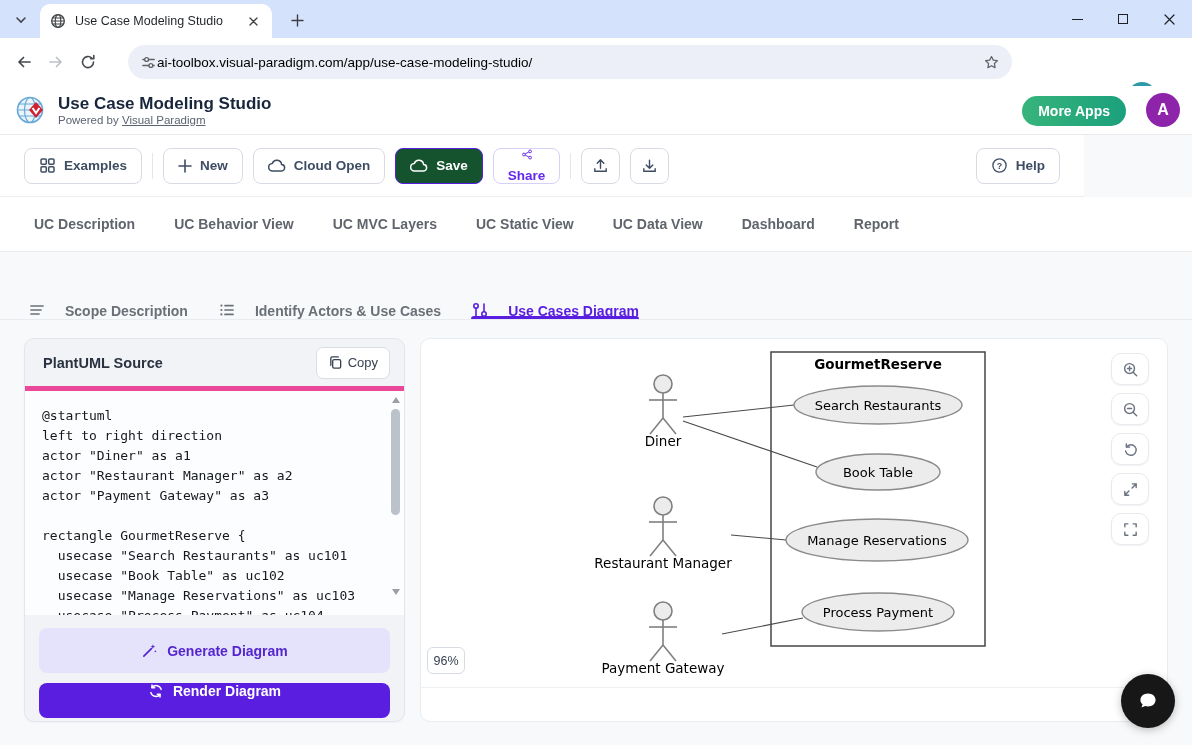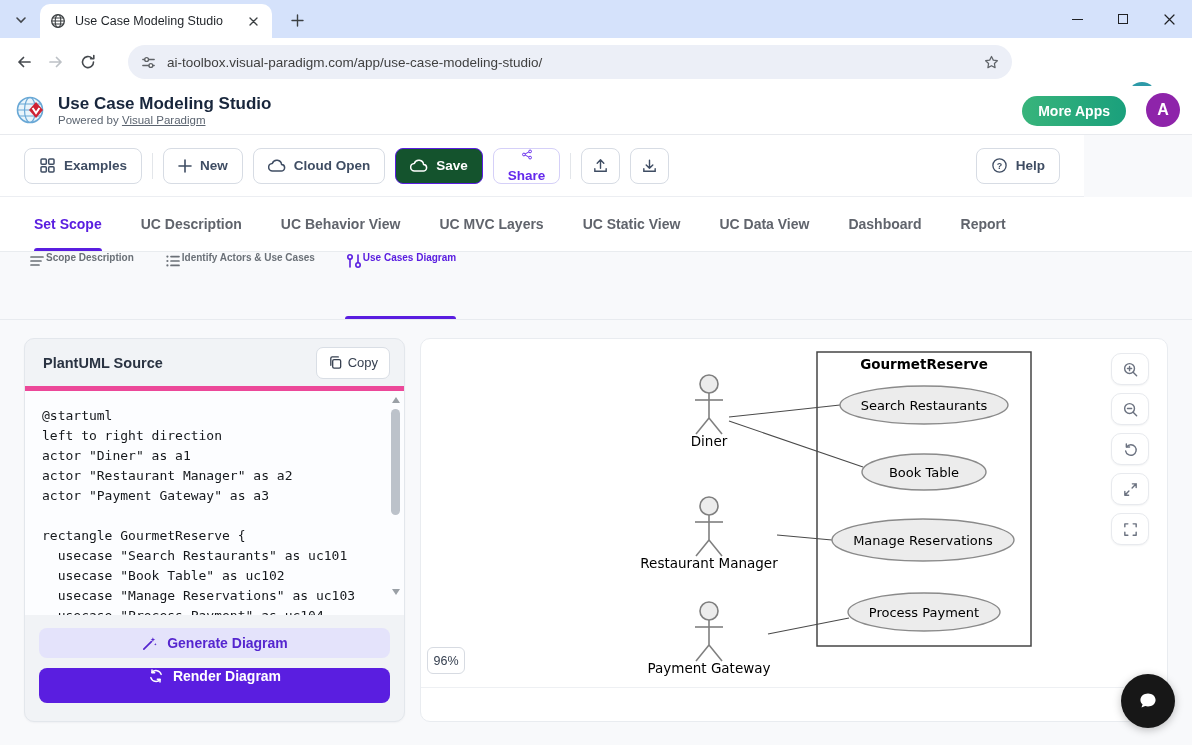--- a/index.html
+++ b/index.html
@@ -15,21 +15,21 @@
   .newtab-btn { position:absolute; left:286px; top:9px; width:22px; height:22px; display:flex; align-items:center; justify-content:center; color:#3c4043; }
   .win-controls { position:absolute; right:0; top:0; height:38px; display:flex; }
   .win-btn { width:46px; height:38px; display:flex; align-items:center; justify-content:center; color:#202124; }
   .glyph-min { width:11px; height:0; border-top:1.4px solid #202124; display:block; }
   .glyph-max { width:10px; height:10px; border:1.4px solid #202124; display:block; }
 
   .navbar { position:absolute; left:0; top:38px; width:1192px; height:48px; background:#fff; display:flex; align-items:center; }
   .nav-icon { width:32px; height:32px; display:flex; align-items:center; justify-content:center; border-radius:50%; color:#45494e; }
   .nav-back { margin-left:8px; } .nav-fwd { color:#bdc1c6; } .nav-reload {}
   .omnibox { position:absolute; left:128px; top:7px; width:884px; height:34px; background:#eceff7; border-radius:17px; display:flex; align-items:center; padding:0 12px; }
-  .omni-url { font-size:13.5px; color:#404040; margin-left:10px; flex:1; white-space:nowrap; overflow:hidden; }
+  .omni-url { font-size:13.5px; color:#000000; flex:1; white-space:nowrap; overflow:hidden; }
   .right-icons { position:absolute; right:10px; top:44px; display:flex; align-items:center; gap:10px; }
   .vdiv { width:1px; height:18px; background:#c7cdd6; }
   .profile-avatar { width:28px; height:28px; border-radius:50%; background:#2d9aa8; color:#fff; font-size:13px; font-weight:700; display:flex; align-items:center; justify-content:center; }
 
   
   .app-header { position:absolute; left:0; top:86px; width:1192px; height:49px; background:#fff; border-bottom:1px solid #e8eaee; display:flex; align-items:center; }
   .app-logo { margin-left:14px; }
   .app-title-wrap { margin-left:10px; }
   .app-title { font-size:17px; font-weight:700; color:#18263c; line-height:20px; }
   .app-sub { font-size:11.5px; color:#5b6470; }
@@ -48,42 +48,42 @@
   .tb-help { position:absolute; right:24px; margin:0; }
 
   
   .main-tabs { position:absolute; left:0; top:197px; width:1192px; height:55px; background:#fff; border-bottom:1px solid #e9ecef; display:flex; align-items:stretch; padding-left:34px; gap:39px; }
   .mtab { position:relative; display:flex; align-items:center; font-size:14px; font-weight:600; color:#60646c; }
   .mtab.active { color:#5a1ee0; }
   .mtab.active::after { content:""; position:absolute; left:0; right:0; bottom:0; height:3px; border-radius:3px 3px 0 0; background:#5a1ee0; }
 
   
   .sub-tabs { position:absolute; left:0; top:252px; width:1192px; height:68px; background:#f8f9fb; border-bottom:1px solid #e8ebef; display:flex; align-items:stretch; padding-left:28px; gap:30px; }
-  .stab { position:relative; display:flex; align-items:flex-start; gap:0; font-size:10px; font-weight:600; color:#6a7077; }
+  .stab { position:relative; display:flex; align-items:flex-end; gap:19px; font-size:14px; font-weight:600; color:#6a7077; }
   .stab.active { color:#5a1ee0; }
   .stab.active::after { content:""; position:absolute; left:0; right:0; bottom:0; height:3px; border-radius:3px 3px 0 0; background:#5a1ee0; }
 
   
   .src-panel { position:absolute; left:24px; top:338px; width:381px; height:384px; background:#f1f3f6; border:1px solid #e3e7ec; border-radius:10px; box-shadow:0 1px 2px rgba(20,30,50,.04); }
   .src-head { height:52px; display:flex; align-items:center; justify-content:space-between; padding:0 14px 0 18px; border-bottom:5px solid #ec4899; }
   .src-title { font-size:14.5px; font-weight:700; color:#2a3342; }
   .copy-btn { height:32px; padding:0 11px; display:flex; align-items:center; gap:5px; background:#fff; border:1px solid #d9dee5; border-radius:7px; font-size:13px; color:#374151; font-family:"Liberation Sans",sans-serif; }
   .code-area { position:relative; height:224px; background:#fcfdff; overflow:hidden; padding:15px 26px 0 17px; }
   .code-line { font-family:"DejaVu Sans Mono",monospace; font-size:13px; line-height:20px; color:#15181c; white-space:pre; min-height:20px; }
   .code-scroll { position:absolute; right:2px; top:4px; bottom:4px; width:13px; }
   .scroll-up { position:absolute; top:2px; left:3px; width:0; height:0; border-left:4px solid transparent; border-right:4px solid transparent; border-bottom:6px solid #9aa0a6; }
   .scroll-thumb { position:absolute; top:14px; left:2px; width:9px; height:106px; background:#bcc2ca; border-radius:5px; }
   .scroll-down { position:absolute; bottom:16px; left:3px; width:0; height:0; border-left:4px solid transparent; border-right:4px solid transparent; border-top:6px solid #9aa0a6; }
   .src-actions { padding:13px 14px 0 14px; display:flex; flex-direction:column; gap:10px; }
-  .gen-btn { height:30px; border:none; border-radius:8px; background:#e4e3fb; color:#5526cf; font-size:14px; font-weight:700; display:flex; align-items:center; justify-content:center; gap:9px; font-family:"Liberation Sans",sans-serif; }
+  .gen-btn { height:45px; border:none; border-radius:8px; background:#e4e3fb; color:#5526cf; font-size:14px; font-weight:700; display:flex; align-items:center; justify-content:center; gap:9px; font-family:"Liberation Sans",sans-serif; }
   .render-btn { height:35px; border:none; border-radius:8px; background:#5a1ee0; color:#fff; font-size:14px; font-weight:700; display:flex; align-items:flex-start; justify-content:center; gap:9px; font-family:"Liberation Sans",sans-serif; }
 
   
   .dia-panel { position:absolute; left:420px; top:338px; width:748px; height:384px; background:#fff; border:1px solid #e9ecf0; border-radius:10px; }
-  .dia-canvas { position:absolute; left:167px; top:7px; width:398px; height:335px; background:#fff;margin-left:46px; }
+  .dia-canvas { position:absolute; left:167px; top:7px; width:398px; height:335px; background:#fff; }
   .dia-footer-line { position:absolute; left:0; right:0; top:348px; border-top:1px solid #eef0f3; }
   .zoom-stack { position:absolute; right:18px; top:14px; display:flex; flex-direction:column; gap:8px; }
   .zoom-btn { width:38px; height:32px; background:#fff; border:1px solid #e8eaee; border-radius:10px; box-shadow:0 1px 2px rgba(20,30,50,.06); display:flex; align-items:center; justify-content:center; color:#6b7280; }
   .zoom-badge { position:absolute; left:6px; top:308px; width:38px; height:27px; background:#fff; border:1px solid #d7dbe2; border-radius:6px; display:flex; align-items:center; justify-content:center; font-size:12.5px; color:#374151; }
 
   
   .chat-fab { position:absolute; left:1121px; top:674px; width:54px; height:54px; border-radius:50%; background:#171717; display:flex; align-items:center; justify-content:center; box-shadow:0 2px 8px rgba(0,0,0,.25); }
 </style>
 </head>
 <body>
@@ -259,21 +259,20 @@
   <button class="tb-btn tb-help">
     <svg width="17" height="17" viewBox="0 0 18 18">
         <circle cx="9" cy="9" r="7" fill="none" stroke="#3f4d63" stroke-width="1.4"></circle>
         <text x="9" y="12.4" text-anchor="middle" font-size="9.5" fill="#3f4d63" font-family="Liberation Sans, sans-serif">?</text>
       </svg>
     <span>Help</span>
   </button>
 </div>
 
 <div class="main-tabs">
-  <div class="mtab active">Set Scope</div>
   <div class="mtab">UC Description</div>
   <div class="mtab">UC Behavior View</div>
   <div class="mtab">UC MVC Layers</div>
   <div class="mtab">UC Static View</div>
   <div class="mtab">UC Data View</div>
   <div class="mtab">Dashboard</div>
   <div class="mtab">Report</div>
 </div>
 
 <div class="sub-tabs">

